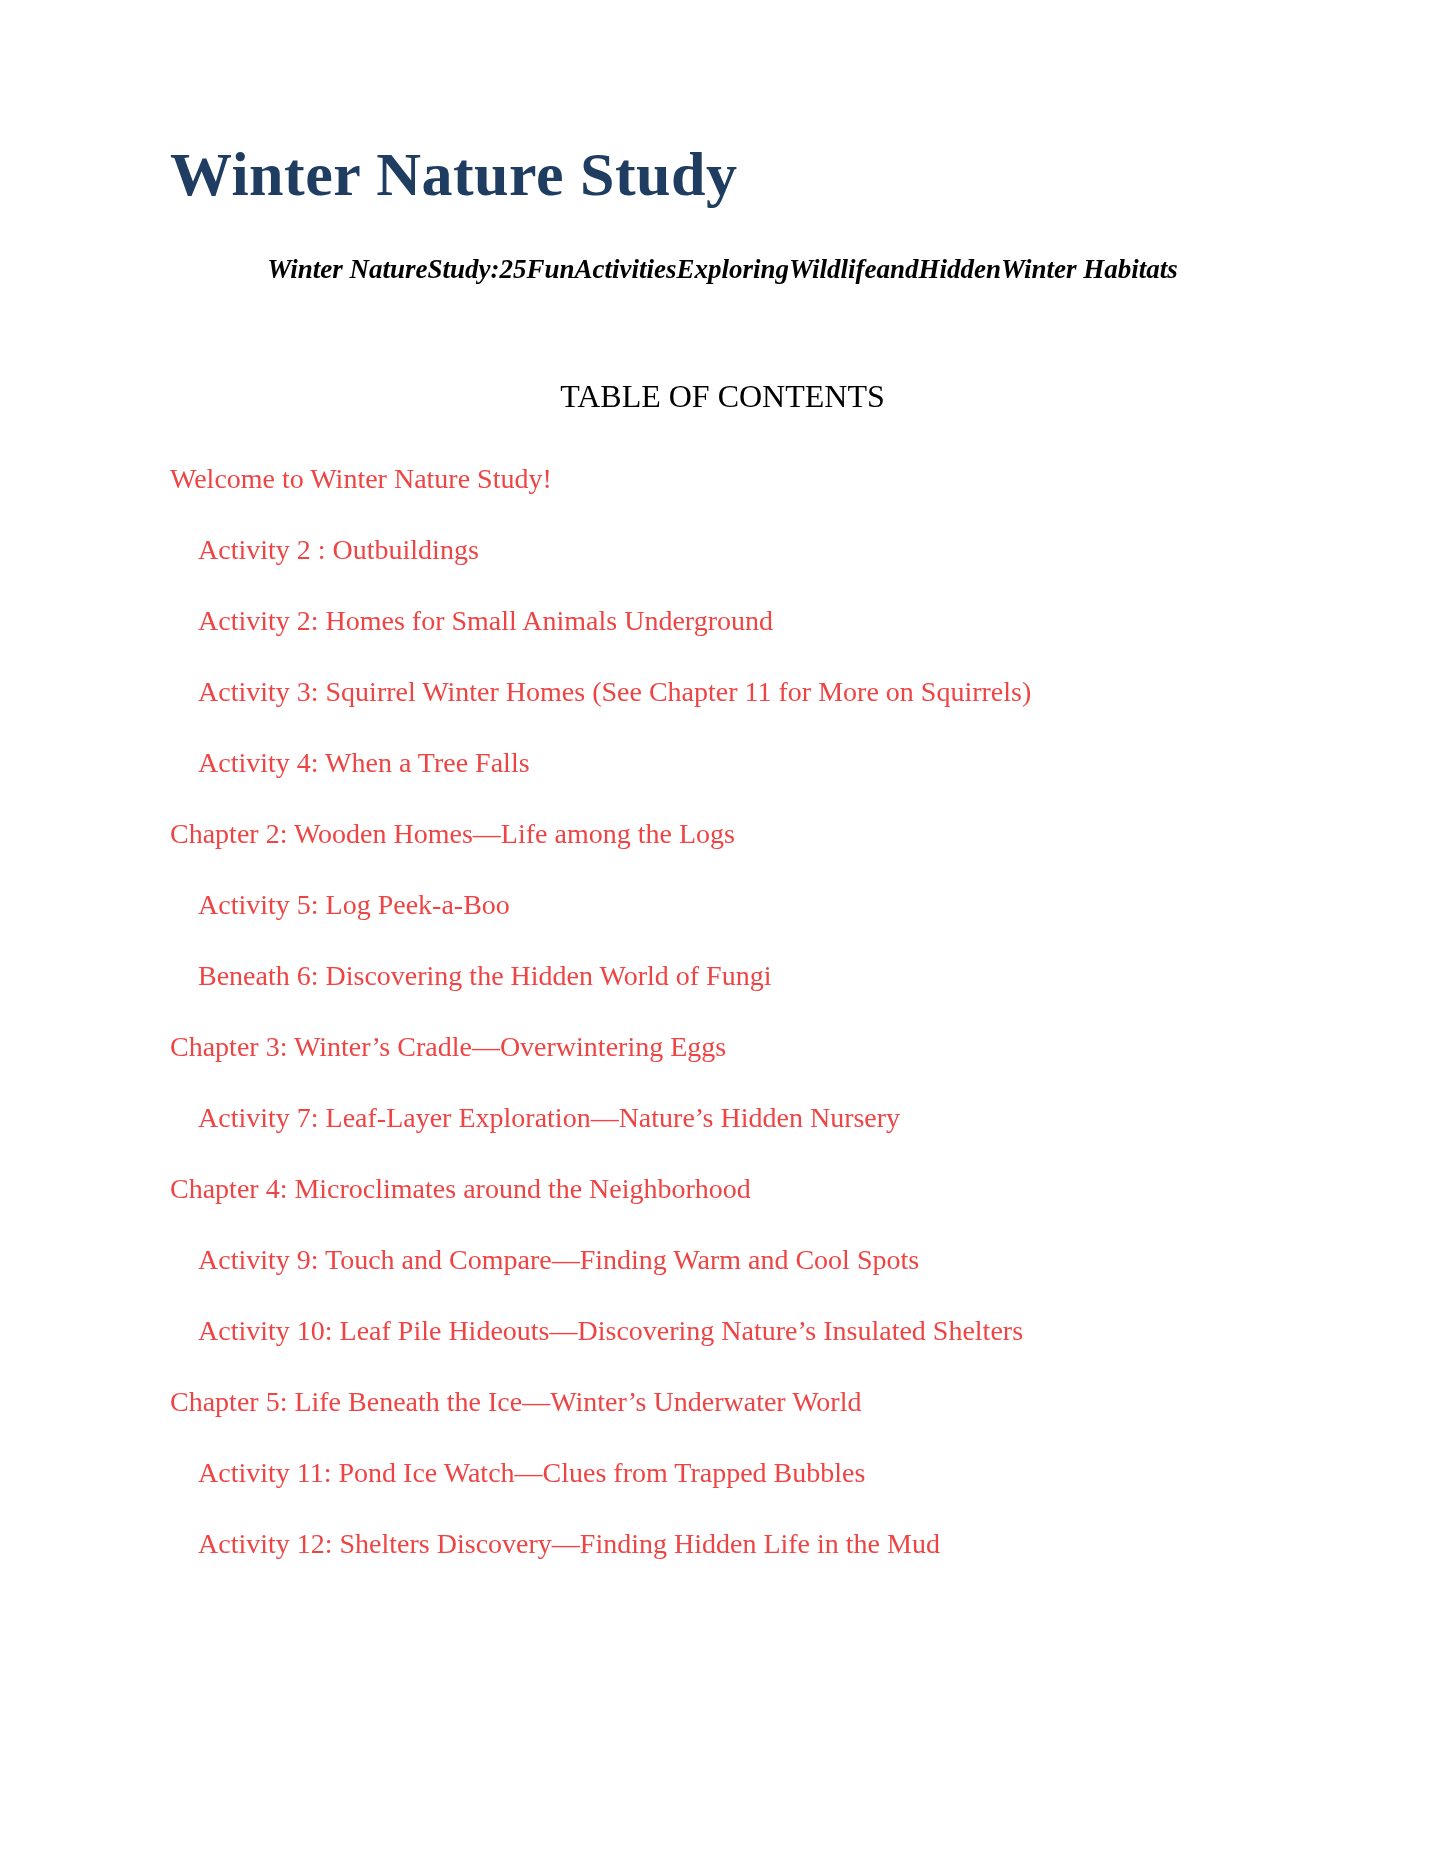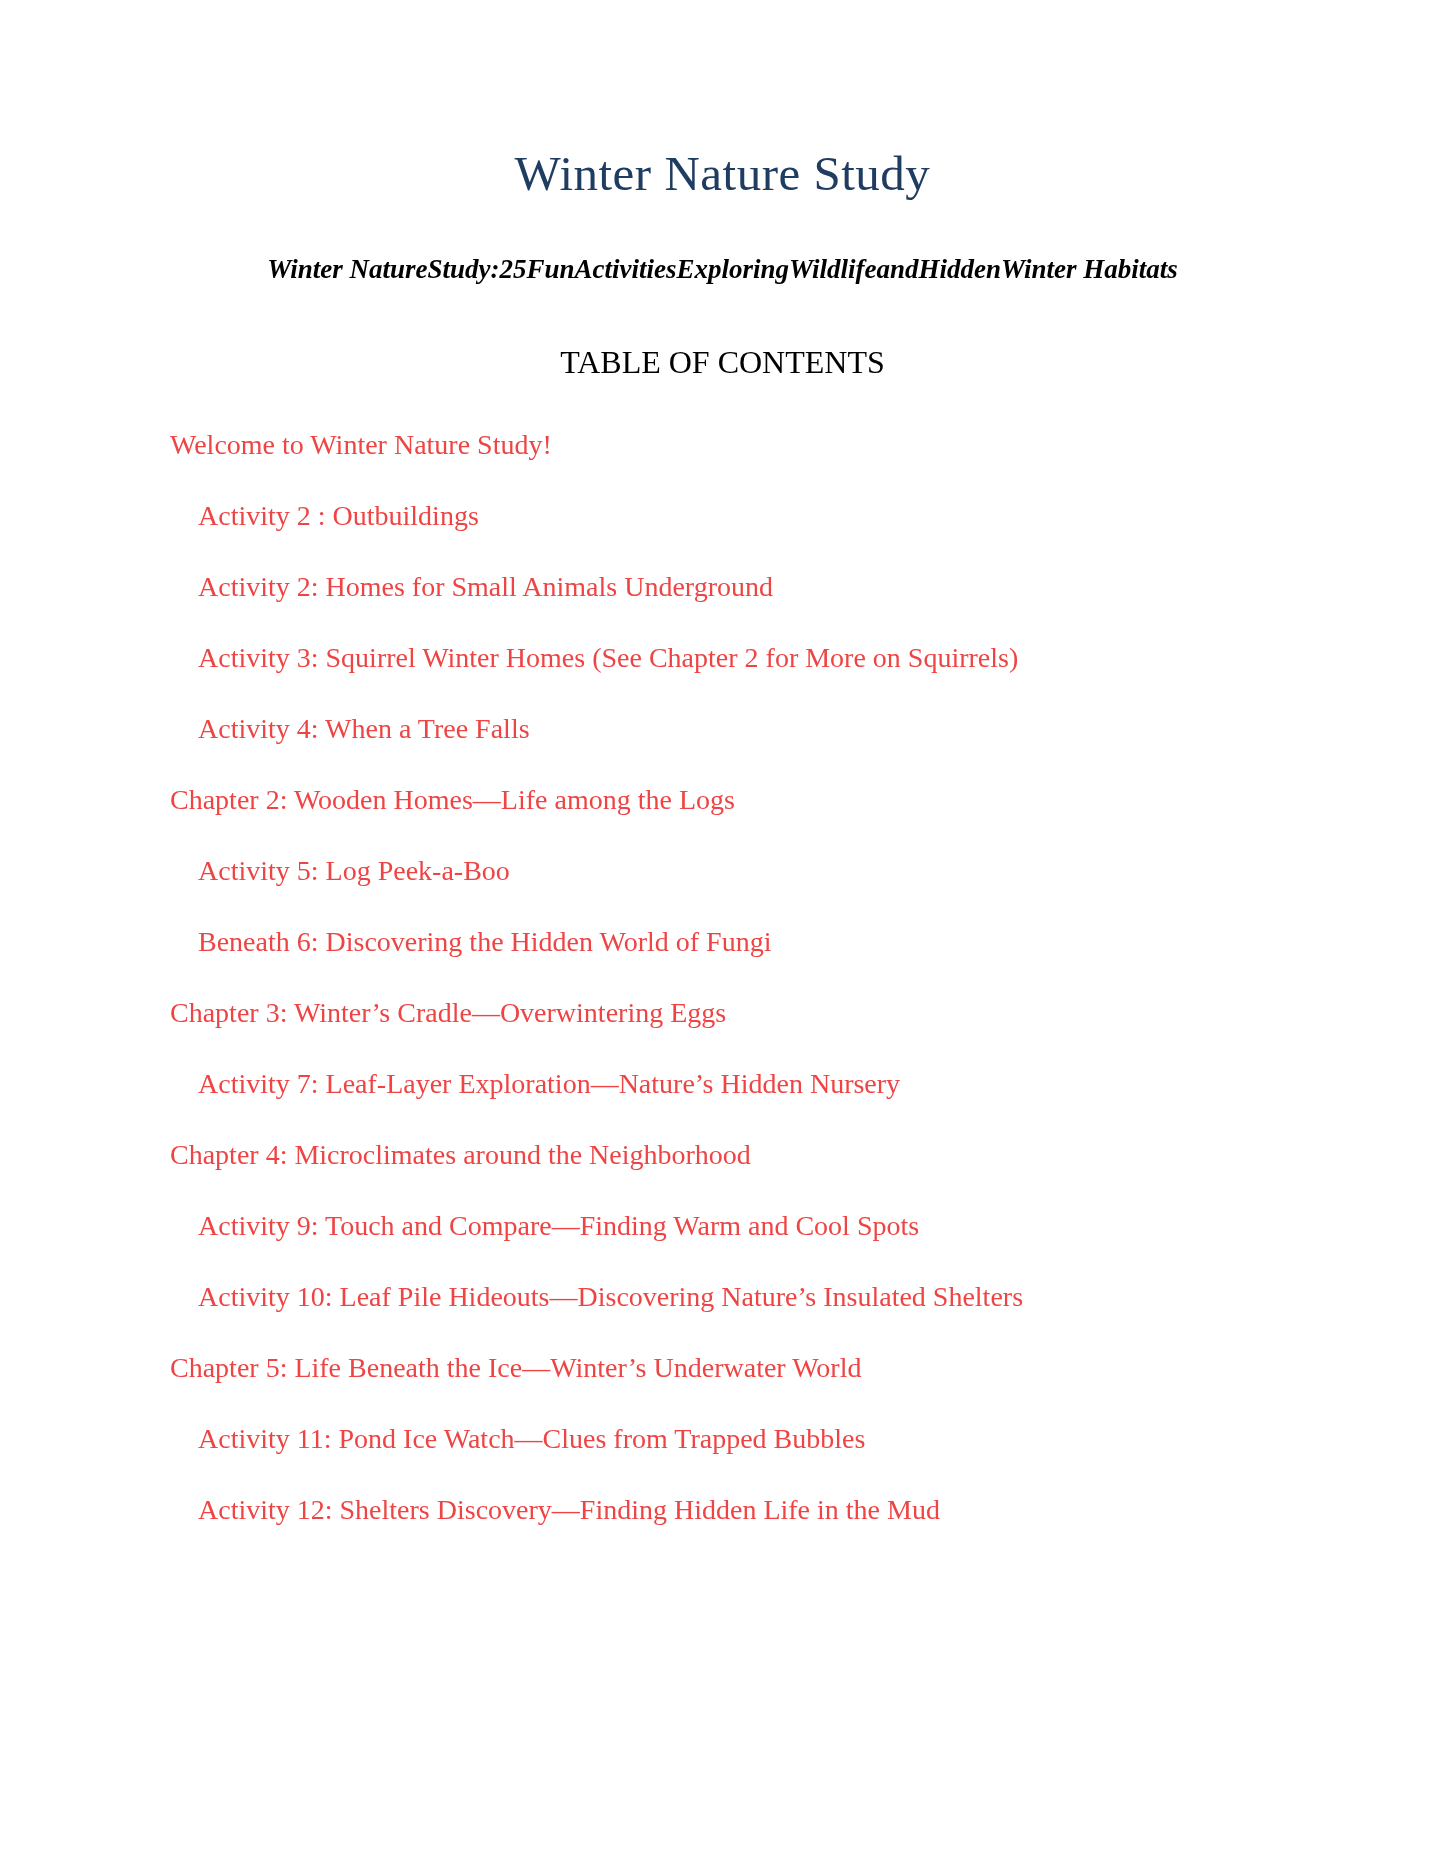--- a/index.html
+++ b/index.html
@@ -15,38 +15,37 @@
     position: relative;
     width: 1445px;
     height: 1871px;
     background: #ffffff;
   }
   .content {
     padding: 140px 170px 0 170px;
     width: 1445px;
   }
   .doc-title {
-    text-align: center;
-    font-size: 49px;
+    font-size: 62px;
     line-height: 68px;
-    font-weight: 400;
+    font-weight: 700;
     color: #1f3c61;
     letter-spacing: 0.5px;
   }
   .doc-subtitle {
     margin-top: 45px;
     text-align: center;
     font-size: 27px;
     line-height: 32px;
     font-weight: 700;
     font-style: italic;
     color: #000000;
   }
   .toc-heading {
-    margin-top: 59px;
+    margin-top: 93px;
     text-align: center;
     font-size: 32px;
     line-height: 37px;
     font-weight: 400;
     color: #000000;
   }
   .toc-list {
     margin-top: 47px;
   }
   .toc-entry {
@@ -69,21 +68,21 @@
     <h1 class="doc-title" style="color: rgb(31, 60, 97);">Winter Nature Study</h1>
 
     <h2 class="doc-subtitle">Winter NatureStudy:25FunActivitiesExploringWildlifeandHiddenWinter Habitats</h2>
 
     <h3 class="toc-heading">TABLE OF CONTENTS</h3>
 
     <div class="toc-list" id="toc-list">
         <p class="toc-entry chapter">Welcome to Winter Nature Study!</p>
         <p class="toc-entry activity">Activity 2 : Outbuildings</p>
         <p class="toc-entry activity">Activity 2: Homes for Small Animals Underground</p>
-        <p class="toc-entry activity">Activity 3: Squirrel Winter Homes (See Chapter 2 for More on Squirrels)</p>
+        <p class="toc-entry activity">Activity 3: Squirrel Winter Homes (See Chapter 11 for More on Squirrels)</p>
         <p class="toc-entry activity">Activity 4: When a Tree Falls</p>
         <p class="toc-entry chapter">Chapter 2: Wooden Homes—Life among the Logs</p>
         <p class="toc-entry activity">Activity 5: Log Peek-a-Boo</p>
         <p class="toc-entry activity">Beneath 6: Discovering the Hidden World of Fungi</p>
         <p class="toc-entry chapter">Chapter 3: Winter’s Cradle—Overwintering Eggs</p>
         <p class="toc-entry activity">Activity 7: Leaf-Layer Exploration—Nature’s Hidden Nursery</p>
         <p class="toc-entry chapter">Chapter 4: Microclimates around the Neighborhood</p>
         <p class="toc-entry activity">Activity 9: Touch and Compare—Finding Warm and Cool Spots</p>
         <p class="toc-entry activity">Activity 10: Leaf Pile Hideouts—Discovering Nature’s Insulated Shelters</p>
         <p class="toc-entry chapter">Chapter 5: Life Beneath the Ice—Winter’s Underwater World</p>

